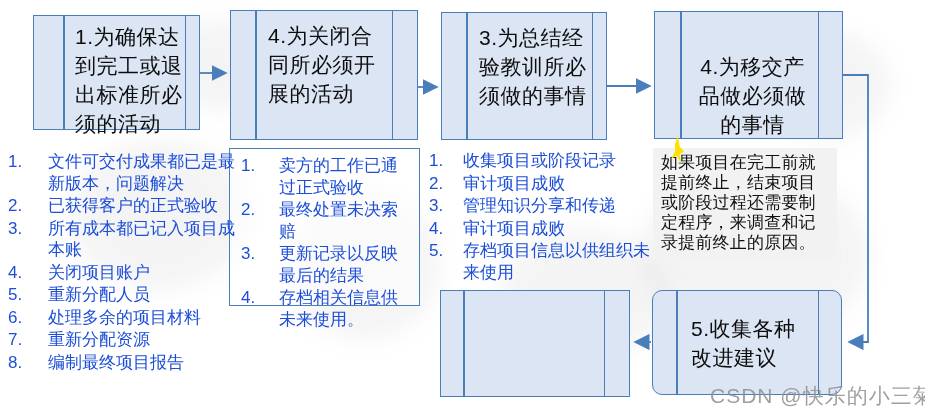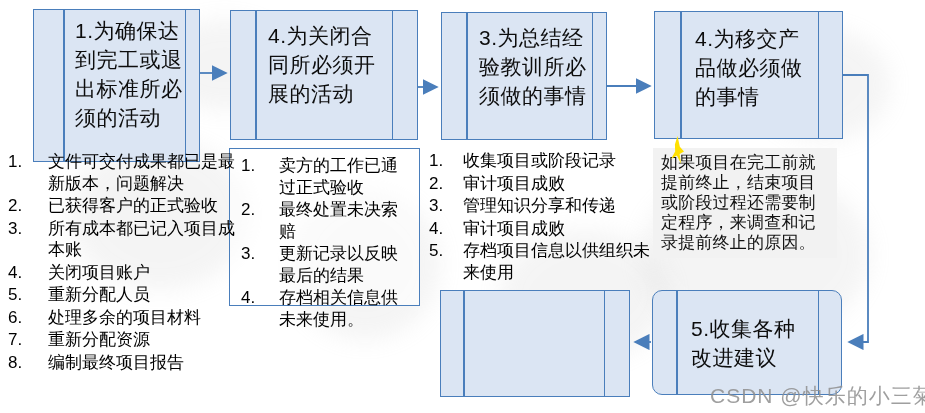--- a/index.html
+++ b/index.html
@@ -15,21 +15,21 @@
     position:absolute; box-sizing:border-box; z-index:2;
     background:#dbe5f3; border:1.6px solid #4a7ebb;
   }
   .pshape .bar { position:absolute; top:0; bottom:0; width:1.5px; background:#4a7ebb; }
   .shape-title {
     position:absolute; font-size:21px; line-height:29px; color:#0d0d0d;
     letter-spacing:.5px; word-break:break-all;
   }
 
   
-  .num-list { position:absolute; z-index:2; font-size:17px; line-height:21.5px; color:#000000; counter-reset:n; }
+  .num-list { position:absolute; z-index:2; font-size:17px; line-height:21.5px; color:#1d4ed8; counter-reset:n; }
   .num-list .row { display:flex; margin:0 0 1px 0; }
   .num-list .row::before {
     counter-increment:n; content:counter(n) "."; flex:0 0 var(--numw,40px);
   }
   .num-list .row span { display:block; word-break:break-all; }
 
   .list-frame {
     position:absolute; box-sizing:border-box; z-index:1;
     border:1.4px solid #4a7ebb; background:rgba(255,255,255,.55);
   }
@@ -58,42 +58,42 @@
 
 <div class="stage">
 
   <div class="blob" style="left:70px; top:140px; width:180px; height:150px;"></div>
   <div class="blob" style="left:160px; top:20px; width:130px; height:90px;"></div>
   <div class="blob" style="left:290px; top:190px; width:150px; height:150px;"></div>
   <div class="blob" style="left:500px; top:230px; width:170px; height:130px;"></div>
   <div class="blob" style="left:640px; top:170px; width:230px; height:170px;"></div>
   <div class="blob" style="left:760px; top:30px; width:130px; height:110px;"></div>
 
-  <div class="pshape" style="left:33px; top:9px; width:167px; height:153px;">
+  <div class="pshape" style="left:33px; top:15px; width:167px; height:115px;">
     <div class="bar" style="left:29px;"></div>
     <div class="bar" style="right:13px;"></div>
     <div class="shape-title" style="left:41px; top:6px; width:114px;">1.为确保达到完工或退出标准所必须的活动</div>
   </div>
 
   <div class="pshape" style="left:230px; top:10px; width:188px; height:130px;">
     <div class="bar" style="left:24px;"></div>
     <div class="bar" style="right:24px;"></div>
     <div class="shape-title" style="left:37px; top:10px; width:115px;">4.为关闭合同所必须开展的活动</div>
   </div>
 
   <div class="pshape" style="left:441px; top:12px; width:166px; height:128px;">
     <div class="bar" style="left:24px;"></div>
     <div class="bar" style="right:13px;"></div>
     <div class="shape-title" style="left:37px; top:10px; width:115px;">3.为总结经验教训所必须做的事情</div>
   </div>
 
   <div class="pshape" style="left:654px; top:11px; width:189px; height:128px;">
     <div class="bar" style="left:25px;"></div>
     <div class="bar" style="right:23px;"></div>
-    <div class="shape-title" style="left:40px; top:12px; width:115px;">4.为移交产品做必须做的事情</div>
+    <div class="shape-title" style="left:40px; top:40px; width:115px;text-align:center;">4.为移交产品做必须做的事情</div>
   </div>
 
   <div class="pshape" style="left:652px; top:290px; width:190px; height:105px;border-radius:10px;">
     <div class="bar" style="left:23px;"></div>
     <div class="bar" style="right:22px;"></div>
     <div class="shape-title" style="left:38px; top:23px; width:115px;">5.收集各种改进建议</div>
   </div>
 
   <div class="pshape" style="left:440px; top:290px; width:190px; height:107px;">
     <div class="bar" style="left:22px;"></div>

